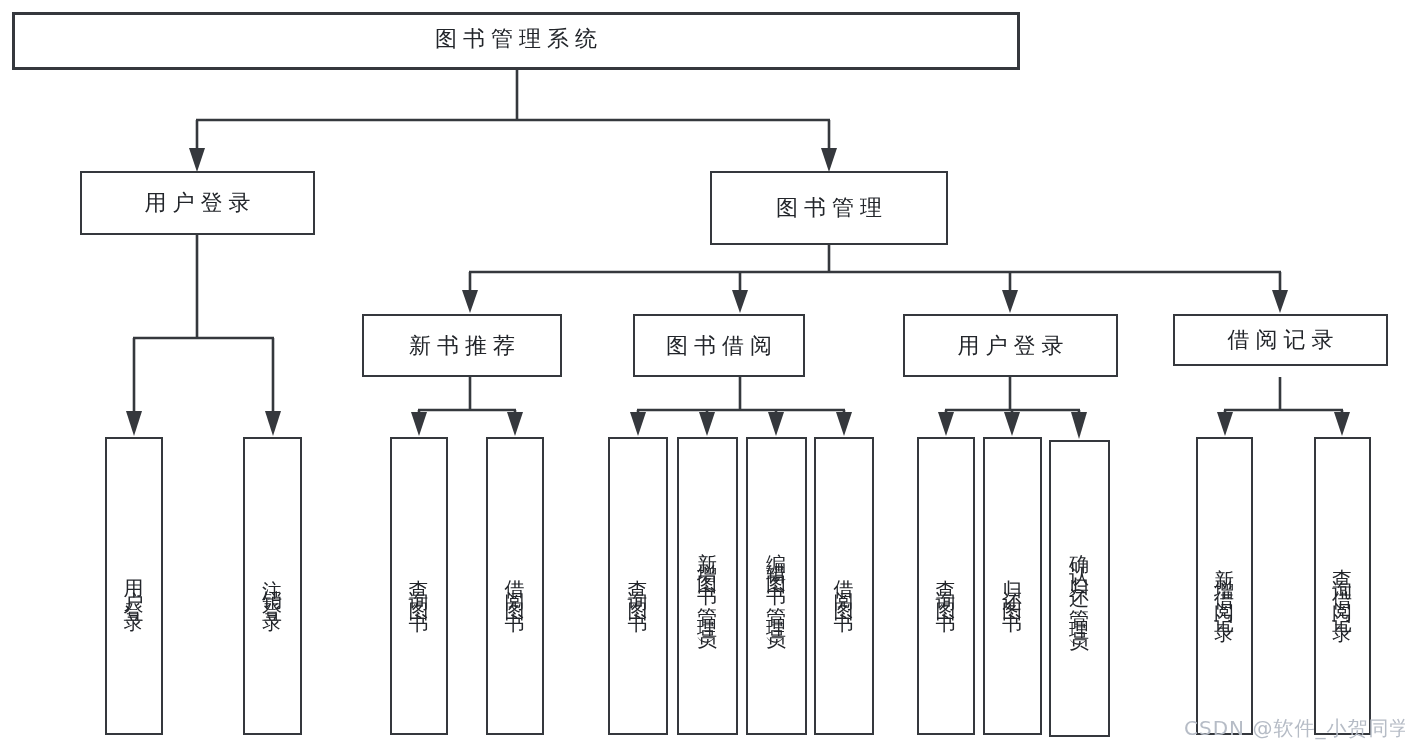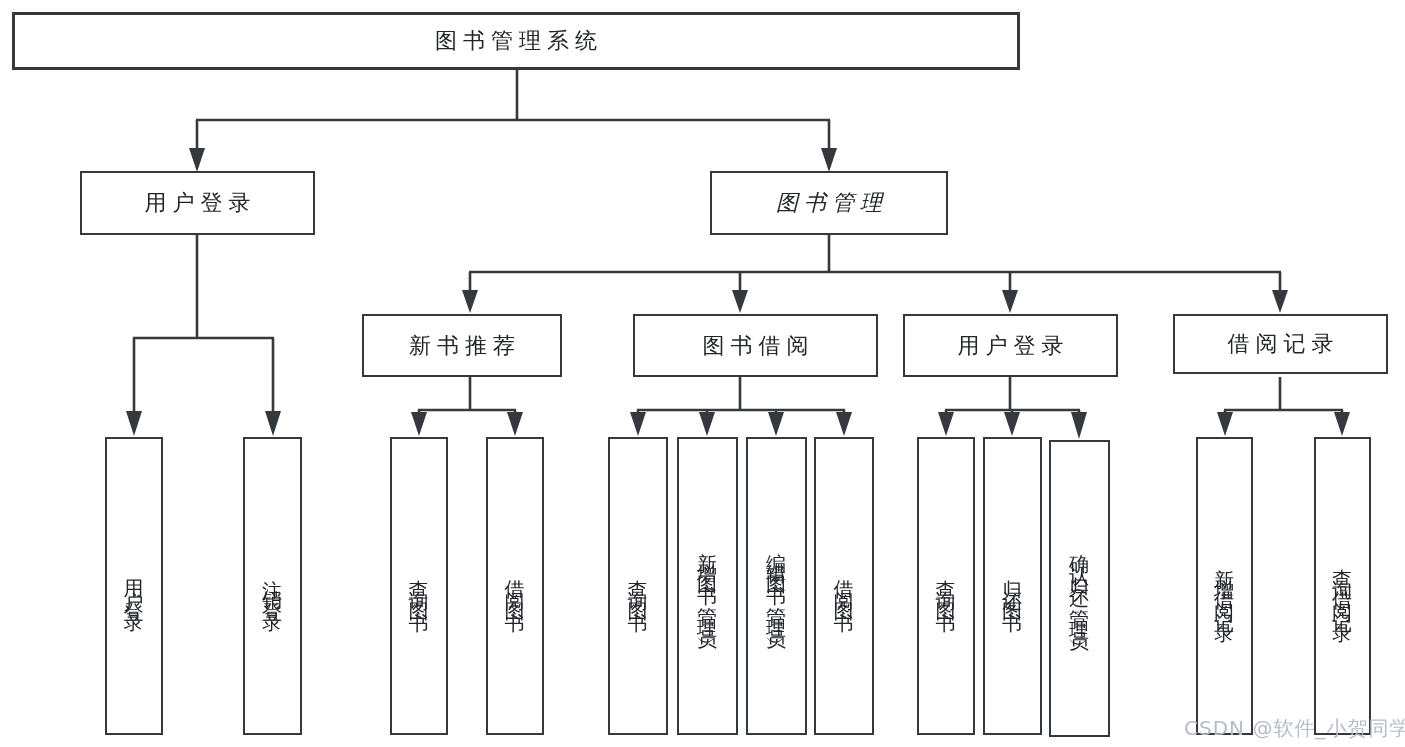--- a/index.html
+++ b/index.html
@@ -22,21 +22,21 @@
   svg.wires line{stroke:var(--line);stroke-width:2.6;}
   svg.wires polygon{fill:var(--line);stroke:none;}
   .box{
     position:absolute;
     background:#fff;
     border:2.5px solid var(--border);
     box-sizing:border-box;
     display:flex;align-items:center;justify-content:center;
     z-index:2;
   }
-  .root-box{border-width:3px;}
+  .root-box{border-width:3px;font-family:Liberation Mono, monospace;}
   .hbox span{
     font-size:22px;
     letter-spacing:6px;
     text-indent:6px;
     white-space:nowrap;
     line-height:1;
   }
   .vbox span{
     writing-mode:vertical-rl;
     text-orientation:mixed;
@@ -136,34 +136,34 @@
     </g>
   </svg>
 
   <div class="box hbox root-box" style="left:12px;top:12px;width:1008px;height:58px;">
     <span>图书管理系统</span>
   </div>
 
   <div class="box hbox" style="left:80px;top:171px;width:235px;height:64px;">
     <span>用户登录</span>
   </div>
-  <div class="box hbox" style="left:710px;top:171px;width:238px;height:64px;font-style:italic;">
+  <div class="box hbox" style="left:710px;top:171px;width:238px;height:74px;">
     <span>图书管理</span>
   </div>
 
   <div class="box hbox" style="left:362px;top:314px;width:200px;height:63px;">
     <span>新书推荐</span>
   </div>
-  <div class="box hbox" style="left:633px;top:314px;width:245px;height:63px;">
+  <div class="box hbox" style="left:633px;top:314px;width:172px;height:63px;">
     <span>图书借阅</span>
   </div>
   <div class="box hbox" style="left:903px;top:314px;width:215px;height:63px;">
     <span>用户登录</span>
   </div>
-  <div class="box hbox" style="left:1173px;top:314px;width:215px;height:60px;">
+  <div class="box hbox" style="left:1173px;top:314px;width:215px;height:52px;">
     <span>借阅记录</span>
   </div>
 
   <div class="box vbox" style="left:105px;top:437px;width:58px;height:298px;">
     <span>用户登录</span>
   </div>
   <div class="box vbox" style="left:243px;top:437px;width:59px;height:298px;">
     <span>注销登录</span>
   </div>
 

